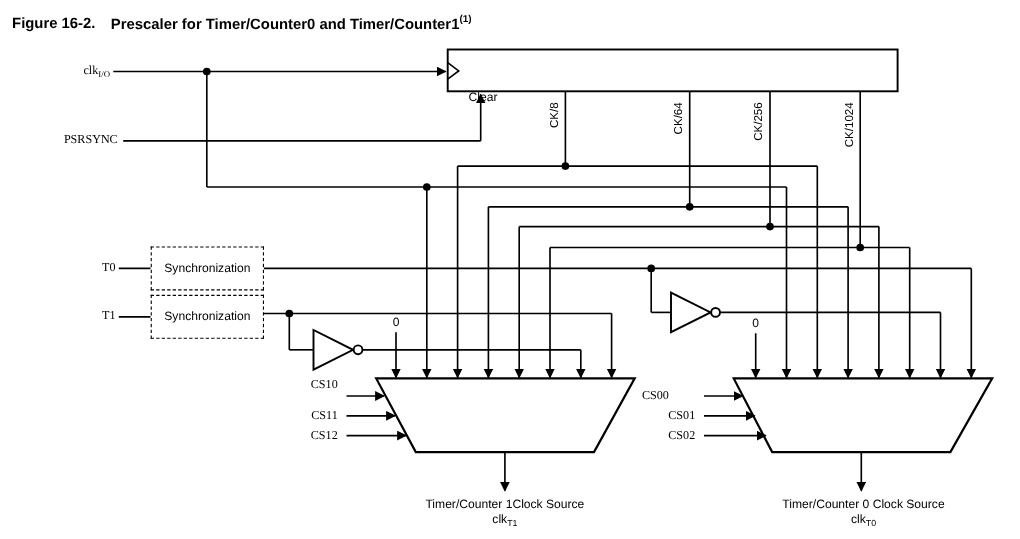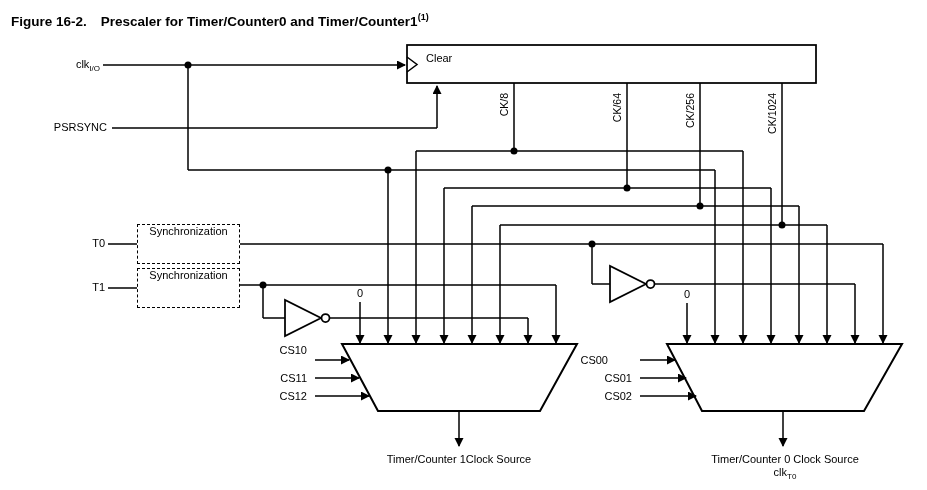--- a/index.html
+++ b/index.html
@@ -1,27 +1,27 @@
 <!DOCTYPE html>
 <html><head>
 <meta charset="utf-8">
 <style>
   html,body{margin:0;padding:0;background:#ffffff;}
   #stage{position:relative;width:927px;height:490px;background:#ffffff;overflow:hidden;
          font-family:"Liberation Sans",sans-serif;color:#000;}
   #wires{position:absolute;left:0;top:0;}
   .lbl{position:absolute;font-size:11px;line-height:12px;white-space:nowrap;color:#000;}
-  .right{text-align:right;}
+  .right{text-align:right;font-family:Liberation Serif, serif;}
   .center{text-align:center;}
   .title{position:absolute;left:11px;top:12px;font-size:13.5px;font-weight:bold;white-space:nowrap;}
   .title .gap{margin-left:14px;}
   .title sup{font-size:9px;}
   sub.sm{font-size:8px;vertical-align:-3px;}
   .syncbox{position:absolute;width:103px;height:40px;border:1.5px dashed #000;box-sizing:border-box;
-           display:flex;justify-content:center;font-size:11px;background:#fff;}
+           display:flex;align-items:center;justify-content:center;font-size:11px;background:#fff;}
   .taplbl{position:absolute;width:60px;height:13px;font-size:10.5px;text-align:right;
           transform:rotate(-90deg);transform-origin:100% 100%;white-space:nowrap;}
   .outlbl{position:absolute;width:220px;text-align:center;font-size:11px;line-height:13px;}
 </style>
 </head>
 <body>
 
 <div id="stage">
 
   <svg id="wires" width="927" height="490" viewBox="0 0 927 490">
@@ -152,38 +152,39 @@
   <div class="lbl right" style="left:75px;top:237px;width:30px;">T0</div>
   <div class="lbl right" style="left:75px;top:281px;width:30px;">T1</div>
 
   <div class="syncbox" style="left:137px;top:224px;">
       <span>Synchronization</span>
     </div>
   <div class="syncbox" style="left:137px;top:268px;">
       <span>Synchronization</span>
     </div>
 
-  <div class="lbl" style="left:426px;top:52px;">Clear</div>
+  <div class="lbl" style="left:426px;top:83px;">Clear</div>
 
   <div class="taplbl" style="left:451px;top:80px;">CK/8</div>
   <div class="taplbl" style="left:564px;top:80px;">CK/64</div>
   <div class="taplbl" style="left:637px;top:80px;">CK/256</div>
   <div class="taplbl" style="left:719px;top:80px;">CK/1024</div>
 
   <div class="lbl center" style="left:352px;top:287px;width:16px;">0</div>
   <div class="lbl center" style="left:679px;top:288px;width:16px;">0</div>
 
   <div class="lbl right" style="left:267px;top:344px;width:40px;">CS10</div>
   <div class="lbl right" style="left:267px;top:372px;width:40px;">CS11</div>
   <div class="lbl right" style="left:267px;top:390px;width:40px;">CS12</div>
   <div class="lbl right" style="left:568px;top:354px;width:40px;">CS00</div>
   <div class="lbl right" style="left:592px;top:372px;width:40px;">CS01</div>
   <div class="lbl right" style="left:592px;top:390px;width:40px;">CS02</div>
 
   <div class="outlbl" style="left:349px;top:453px;">
     <div>Timer/Counter 1Clock Source</div>
+    <div><span>clk</span><sub class="sm">T1</sub></div>
   </div>
   <div class="outlbl" style="left:675px;top:453px;">
     <div>Timer/Counter 0 Clock Source</div>
     <div><span>clk</span><sub class="sm">T0</sub></div>
   </div>
 
 </div>
 
 </body></html>

